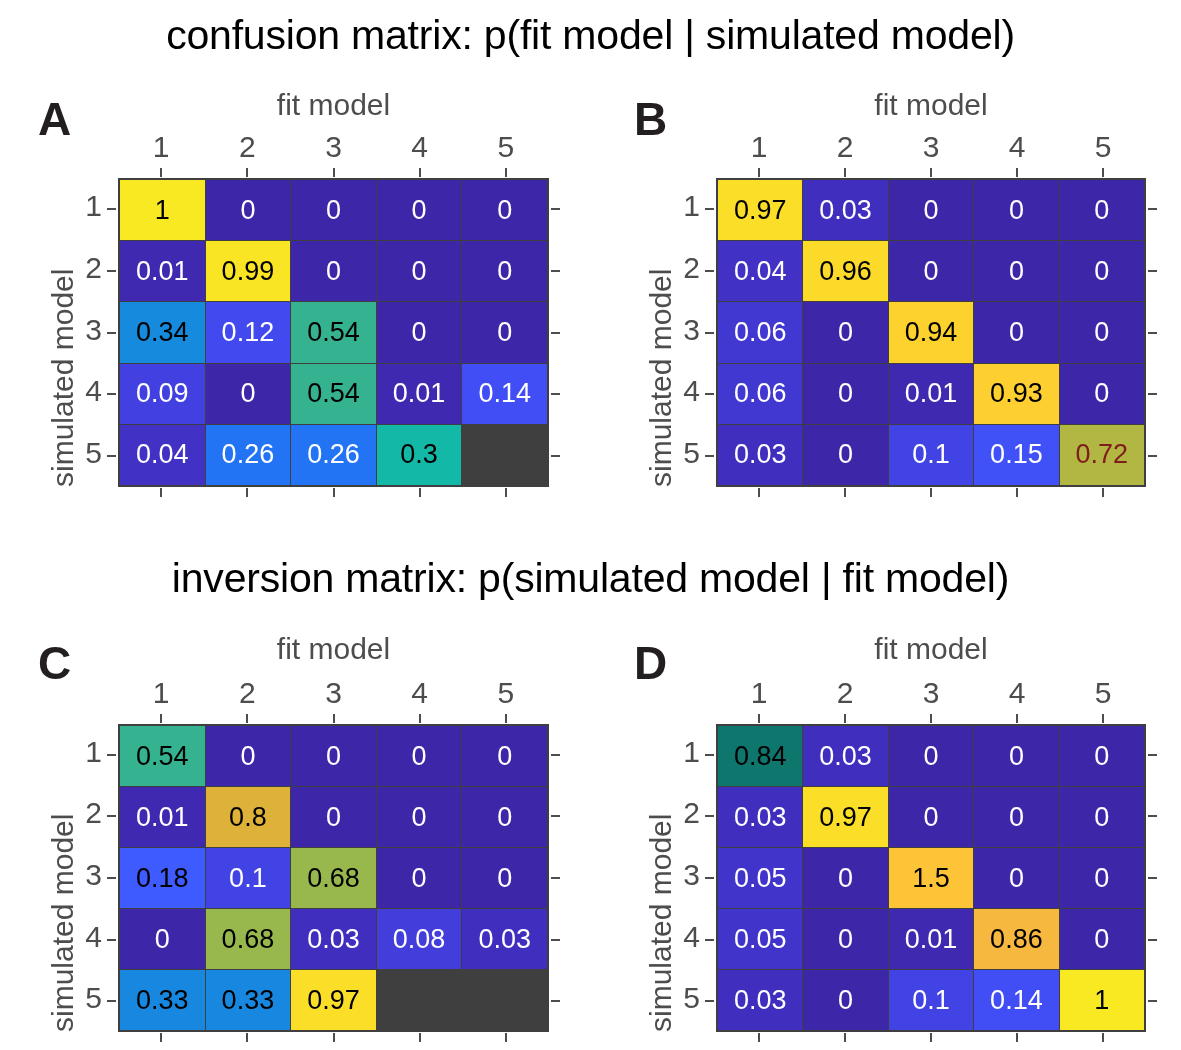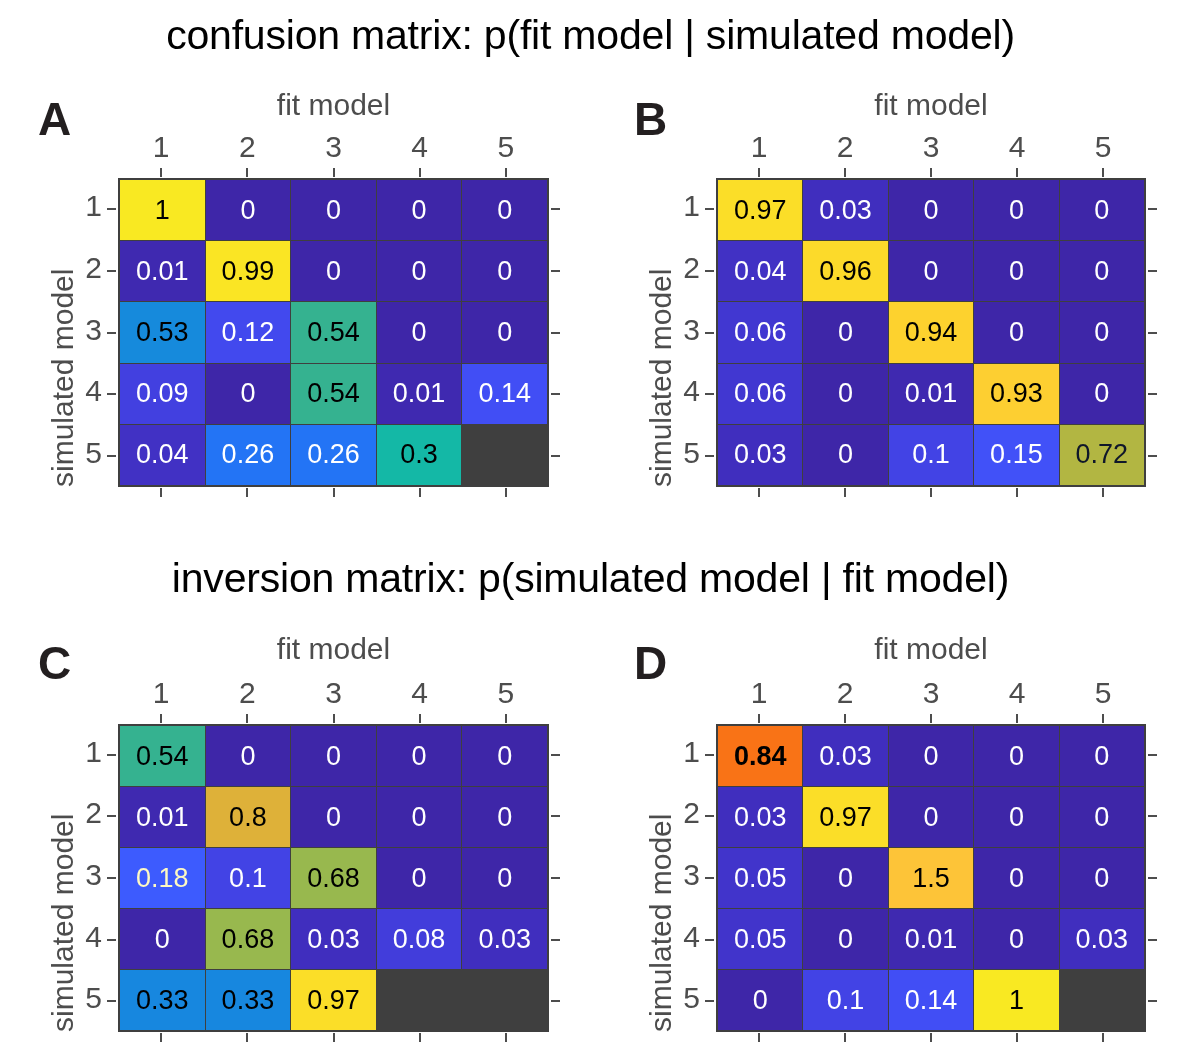--- a/index.html
+++ b/index.html
@@ -175,21 +175,21 @@
         <div class="cell" style="background: rgb(62, 38, 168);">
           <span class="v" style="color: rgb(255, 255, 255);">0</span>
         </div>
         <div class="cell" style="background: rgb(62, 38, 168);">
           <span class="v" style="color: rgb(255, 255, 255);">0</span>
         </div>
         <div class="cell" style="background: rgb(62, 38, 168);">
           <span class="v" style="color: rgb(255, 255, 255);">0</span>
         </div>
         <div class="cell" style="background: rgb(22, 138, 220);">
-          <span class="v" style="color: rgb(0, 0, 0);">0.53</span>
+          <span class="v" style="color: rgb(0, 0, 0);">0.34</span>
         </div>
         <div class="cell" style="background: rgb(66, 73, 238);">
           <span class="v" style="color: rgb(255, 255, 255);">0.12</span>
         </div>
         <div class="cell" style="background: rgb(53, 178, 144);">
           <span class="v" style="color: rgb(0, 0, 0);">0.54</span>
         </div>
         <div class="cell" style="background: rgb(62, 38, 168);">
           <span class="v" style="color: rgb(255, 255, 255);">0</span>
         </div>
@@ -326,21 +326,21 @@
         <div class="cell" style="background: rgb(62, 38, 168);">
           <span class="v" style="color: rgb(255, 255, 255);">0</span>
         </div>
         <div class="cell" style="background: rgb(66, 67, 229);">
           <span class="v" style="color: rgb(255, 255, 255);">0.1</span>
         </div>
         <div class="cell" style="background: rgb(65, 81, 248);">
           <span class="v" style="color: rgb(255, 255, 255);">0.15</span>
         </div>
         <div class="cell" style="background: rgb(178, 182, 66);">
-          <span class="v" style="color: #0f172a;">0.72</span>
+          <span class="v" style="color: #7f1d1d;">0.72</span>
         </div>
       </div>
     </div>
     <div class="panel" style="left: 0px; top: 0px;">
       <div class="panel-letter" style="left: 38px; top: 640px;">C</div>
       <div class="col-axis-title" style="left: 118px; width: 431px; top: 632px;">fit model</div>
       <div class="row-axis-title" style="left: 46px; top: 1032px;">simulated model</div>
       <div class="col-tick-label" style="left: 161.1px; top: 676px;">1</div>
       <div class="tick-mark tick-top" style="left: 160.1px; top: 714px;"></div>
       <div class="tick-mark tick-bottom" style="left: 160.1px; top: 1033px;"></div>
@@ -396,21 +396,21 @@
         <div class="cell" style="background: rgb(62, 38, 168);">
           <span class="v" style="color: rgb(255, 255, 255);">0</span>
         </div>
         <div class="cell" style="background: rgb(62, 38, 168);">
           <span class="v" style="color: rgb(255, 255, 255);">0</span>
         </div>
         <div class="cell" style="background: rgb(62, 38, 168);">
           <span class="v" style="color: rgb(255, 255, 255);">0</span>
         </div>
         <div class="cell" style="background: rgb(61, 91, 254);">
-          <span class="v" style="color: #fef9c3;">0.18</span>
+          <span class="v" style="color: #000000;">0.18</span>
         </div>
         <div class="cell" style="background: rgb(66, 67, 229);">
           <span class="v" style="color: rgb(255, 255, 255);">0.1</span>
         </div>
         <div class="cell" style="background: rgb(152, 184, 78);">
           <span class="v" style="color: rgb(0, 0, 0);">0.68</span>
         </div>
         <div class="cell" style="background: rgb(62, 38, 168);">
           <span class="v" style="color: rgb(255, 255, 255);">0</span>
         </div>
@@ -471,21 +471,21 @@
       <div class="row-tick-label" style="left: 660px; top: 878px;">3</div>
       <div class="tick-mark tick-left" style="left: 705px; top: 877px;"></div>
       <div class="tick-mark tick-right" style="left: 1148px; top: 877px;"></div>
       <div class="row-tick-label" style="left: 660px; top: 939.6px;">4</div>
       <div class="tick-mark tick-left" style="left: 705px; top: 938.6px;"></div>
       <div class="tick-mark tick-right" style="left: 1148px; top: 938.6px;"></div>
       <div class="row-tick-label" style="left: 660px; top: 1001.2px;">5</div>
       <div class="tick-mark tick-left" style="left: 705px; top: 1000.2px;"></div>
       <div class="tick-mark tick-right" style="left: 1148px; top: 1000.2px;"></div>
       <div class="matrix" style="left: 716px; top: 724px; width: 430px; height: 308px;">
-        <div class="cell" style="background: #f97316; font-weight: bold;">
+        <div class="cell" style="background: #0f766e;">
           <span class="v" style="color: rgb(0, 0, 0);">0.84</span>
         </div>
         <div class="cell" style="background: rgb(64, 46, 190);">
           <span class="v" style="color: rgb(255, 255, 255);">0.03</span>
         </div>
         <div class="cell" style="background: rgb(62, 38, 168);">
           <span class="v" style="color: rgb(255, 255, 255);">0</span>
         </div>
         <div class="cell" style="background: rgb(62, 38, 168);">
           <span class="v" style="color: rgb(255, 255, 255);">0</span>
@@ -524,20 +524,23 @@
           <span class="v" style="color: rgb(255, 255, 255);">0</span>
         </div>
         <div class="cell" style="background: rgb(65, 52, 203);">
           <span class="v" style="color: rgb(255, 255, 255);">0.05</span>
         </div>
         <div class="cell" style="background: rgb(62, 38, 168);">
           <span class="v" style="color: rgb(255, 255, 255);">0</span>
         </div>
         <div class="cell" style="background: rgb(63, 41, 176);">
           <span class="v" style="color: rgb(255, 255, 255);">0.01</span>
+        </div>
+        <div class="cell" style="background: rgb(246, 184, 63);">
+          <span class="v" style="color: rgb(0, 0, 0);">0.86</span>
         </div>
         <div class="cell" style="background: rgb(62, 38, 168);">
           <span class="v" style="color: rgb(255, 255, 255);">0</span>
         </div>
         <div class="cell" style="background: rgb(64, 46, 190);">
           <span class="v" style="color: rgb(255, 255, 255);">0.03</span>
         </div>
         <div class="cell" style="background: rgb(62, 38, 168);">
           <span class="v" style="color: rgb(255, 255, 255);">0</span>
         </div>

